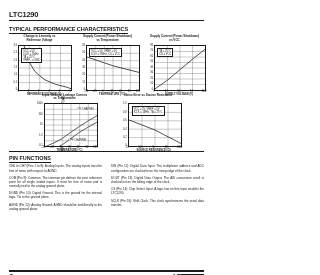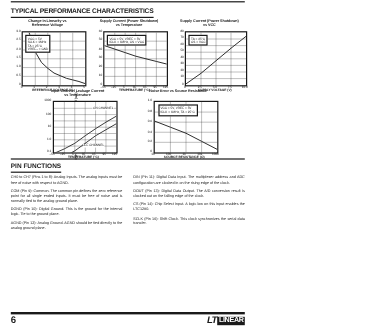--- a/index.html
+++ b/index.html
@@ -60,20 +60,21 @@
   .logo-lt{font-size:8px;font-weight:bold;font-style:italic;line-height:8px;
            letter-spacing:-0.5px;}
   .logo-box{background:#1a1a1a;color:#fff;font-size:6px;font-weight:bold;
             line-height:7px;padding:0 1px;letter-spacing:-0.3px;}
 </style>
 </head>
 <body>
 
 <div class="page">
 
+  <div class="part-title">LTC1290</div>
   <div class="rule"></div>
 
   <div class="section-head">
     <span class="uu">TYPICAL PERFORMANCE CHARACTERISTICS</span>
   </div>
 
   <div class="row row1">
 
     <div class="fig">
       <div class="fig-cap">

